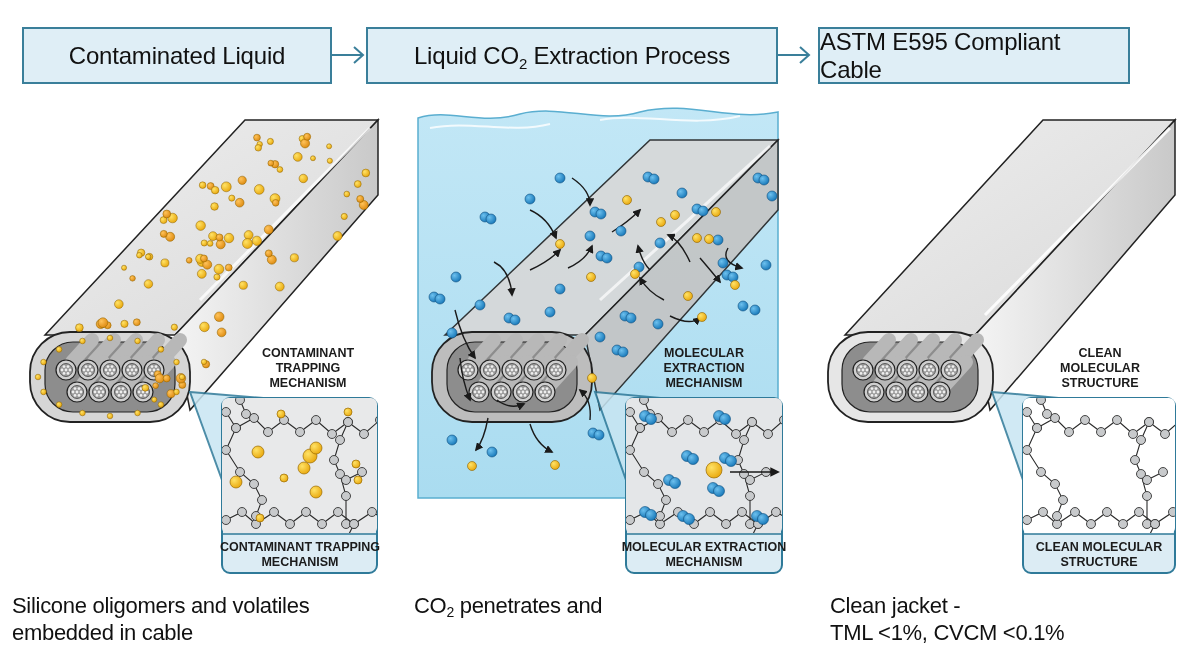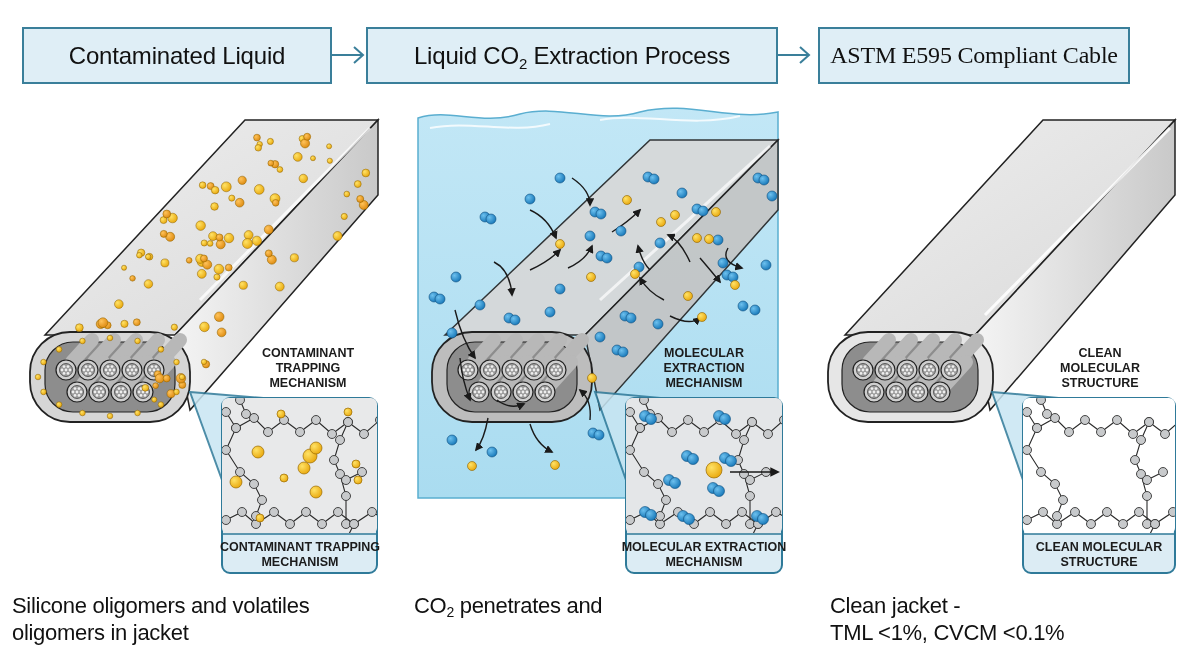--- a/index.html
+++ b/index.html
@@ -1,21 +1,21 @@
 <!DOCTYPE html>
 <html><head>
 <meta charset="utf-8">
 <style>
   html, body { margin: 0; padding: 0; background: #ffffff; }
   body { width: 1200px; height: 655px; position: relative; overflow: hidden; font-family: "Liberation Sans", "DejaVu Sans", sans-serif; }
   .hdr { position: absolute; top: 27px; height: 57px; box-sizing: border-box; background: #dfeef6; border: 2px solid #3a7f9a; display: flex; align-items: center; justify-content: center; font-size: 24px; color: #111; letter-spacing: -0.2px; }
   .hdr sub { font-size: 15px; vertical-align: -5px; line-height: 0; }
   #hdr1 { left: 22px; width: 310px; }
   #hdr2 { left: 366px; width: 412px; }
-  #hdr3 { left: 818px; width: 312px; font-family: Liberation Serif, serif; }
+  #hdr3 { left: 818px; width: 312px; }
   .harrow { position: absolute; top: 44px; width: 34px; height: 22px; }
   #harrow1 { left: 332px; }
   #harrow2 { left: 778px; }
   svg.scene { position: absolute; left: 0; top: 0; }
   .caption { position: absolute; top: 592px; width: 380px; text-align: left; font-size: 22px; line-height: 27px; color: #111; letter-spacing: -0.3px; }
   .caption sub { font-size: 14px; vertical-align: -4px; line-height: 0; }
   #cap1 { left: 12px; }
   #cap2 { left: 414px; }
   #cap3 { left: 830px; }
   .tlabel { font-family: "Liberation Sans", "DejaVu Sans", sans-serif; font-weight: bold; font-size: 12.5px; fill: #1b1b1b; text-anchor: middle; }
@@ -799,21 +799,21 @@
         <circle cx="1147" cy="480" r="4.5" fill="#c8cacc" stroke="#333" stroke-width="0.9"></circle>
         <circle cx="1163" cy="472" r="4.5" fill="#c8cacc" stroke="#333" stroke-width="0.9"></circle>
       </g>
     <text class="tlabel" x="1099" y="551">CLEAN MOLECULAR</text>
     <text class="tlabel" x="1099" y="566">STRUCTURE</text>
   </g>
 </svg>
 
 <div class="caption" id="cap1">
   <div><span>Silicone oligomers and volatiles</span></div>
-  <div>oligomers in jacket</div>
+  <div>embedded in cable</div>
 </div>
 <div class="caption" id="cap2">
   <div><span>CO</span><sub>2</sub><span> penetrates and</span></div>
 </div>
 <div class="caption" id="cap3">
   <div><span>Clean jacket -</span></div>
   <div>TML &lt;1%, CVCM &lt;0.1%</div>
 </div>
 
 </body></html>

